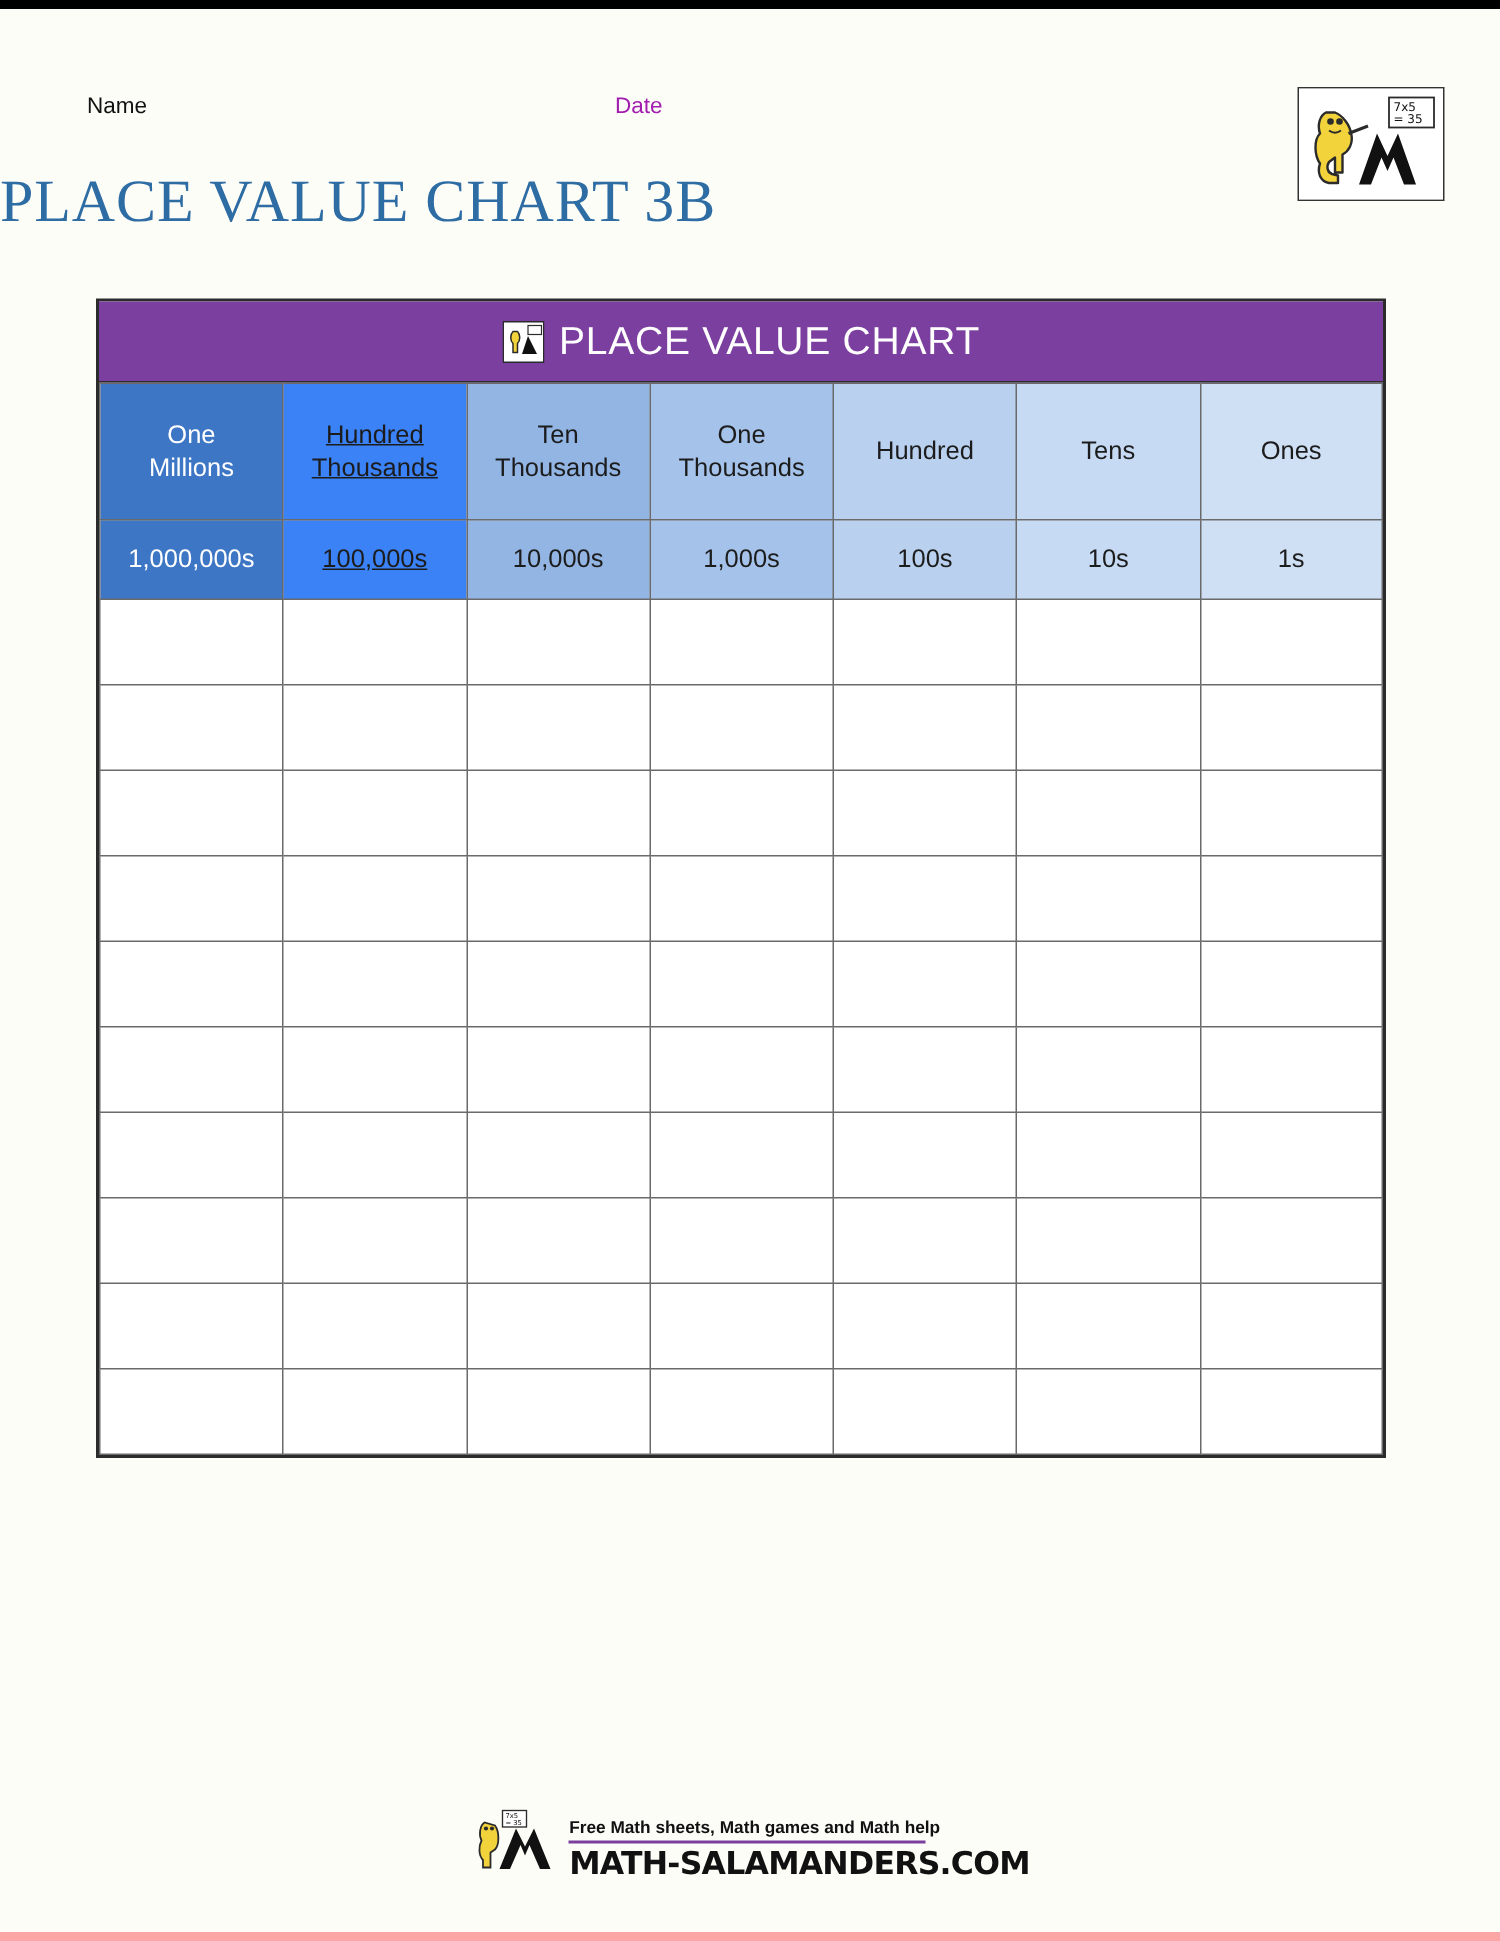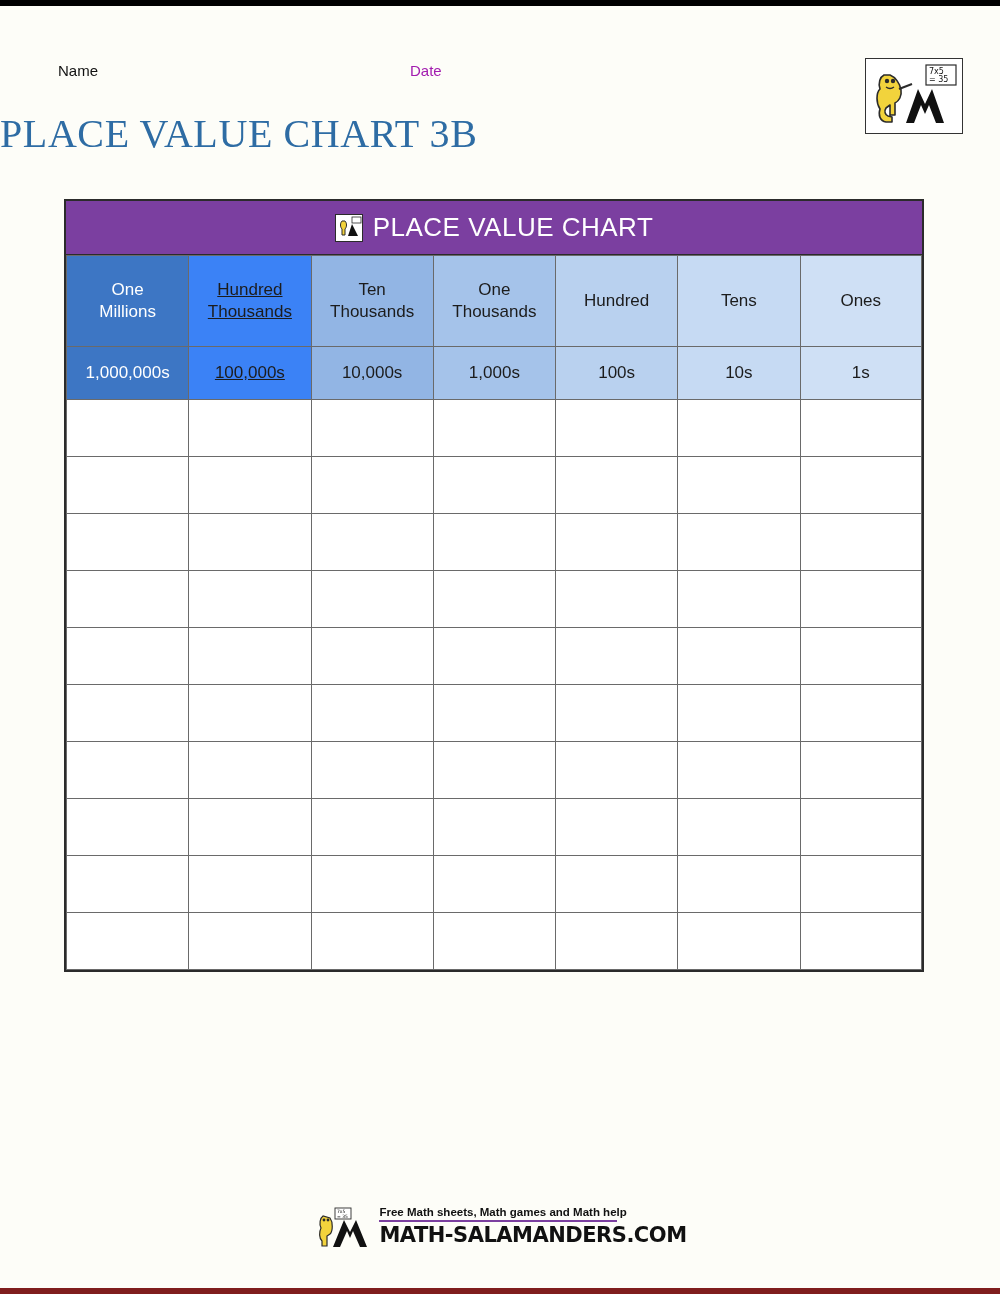--- a/index.html
+++ b/index.html
@@ -14,21 +14,21 @@
     position: relative;
     overflow: hidden;
   }
   .page {
     position: absolute;
     left: 0; top: 0;
     width: 1000px;
     height: 1294px;
     background: #fdfdf8;
     border-top: 6px solid #000000;
-    border-bottom: 6px solid #7f1d1d;
+    border-bottom: 6px solid #fca5a5;
     box-sizing: border-box;
   }
 
   
   .meta-row {
     position: absolute;
     top: 56px;
     left: 0;
     width: 1000px;
     height: 30px;
@@ -141,21 +141,21 @@
   .footer {
     position: absolute;
     left: 0;
     bottom: 34px;
     width: 1000px;
     display: flex;
     justify-content: center;
   }
   .footer-inner {
     display: flex;
-    align-items: flex-start;
+    align-items: flex-end;
     gap: 6px;
   }
   .footer-text-col {
     display: flex;
     flex-direction: column;
     align-items: flex-start;
   }
   .footer-tagline {
     font-size: 11.5px;
     font-weight: bold;

